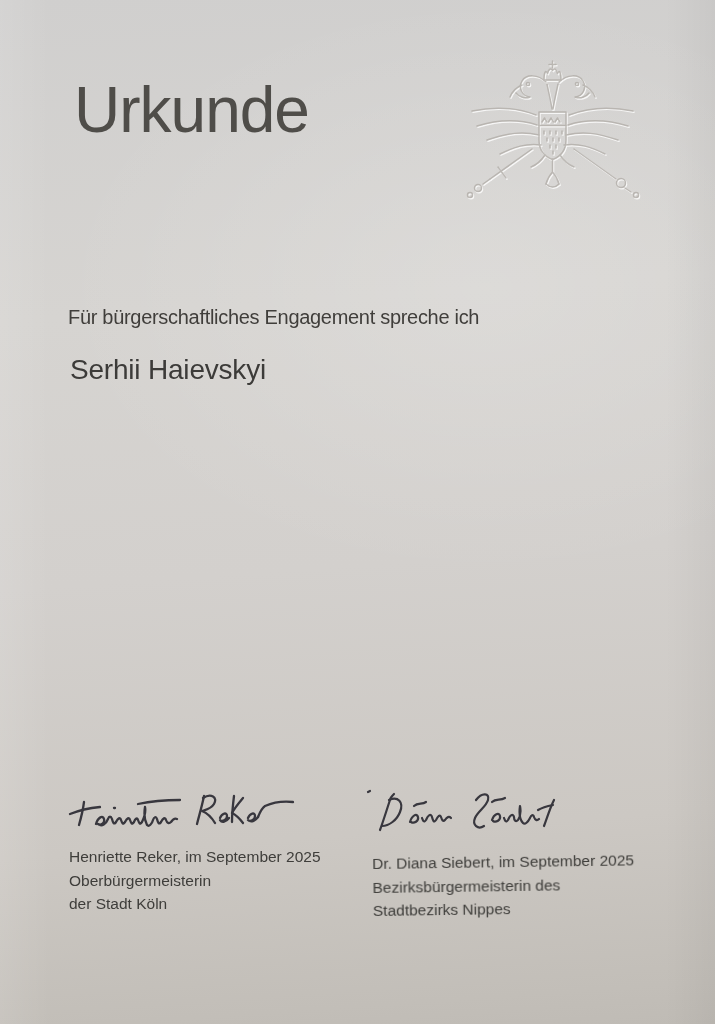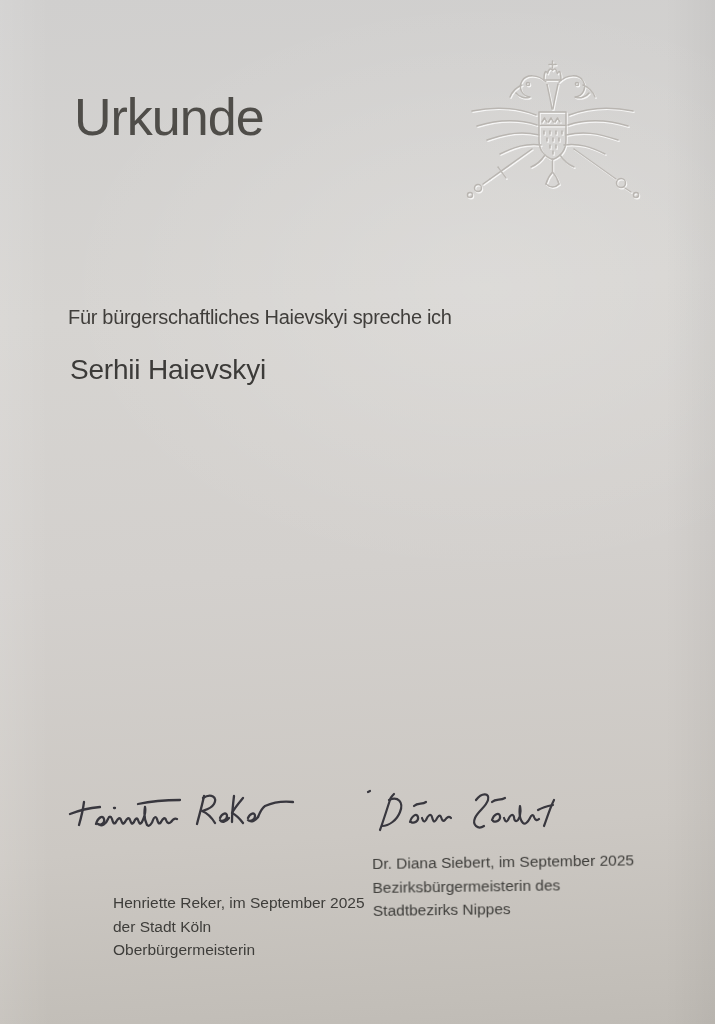--- a/index.html
+++ b/index.html
@@ -10,29 +10,29 @@
   }
   .page{
     position:relative;width:715px;height:1024px;
     background:
       linear-gradient(90deg, rgba(255,255,255,0.10) 0%, rgba(255,255,255,0) 7%, rgba(255,255,255,0) 93%, rgba(0,0,0,0.04) 100%),
       radial-gradient(ellipse 620px 420px at 68% 28%, rgba(255,255,255,0.16), rgba(255,255,255,0) 70%),
       linear-gradient(176deg, #d0cfce 0%, #d6d4d1 30%, #d3d0cd 55%, #ccc8c3 80%, #c2beb8 96%, #bfbbb5 100%);
   }
   .txt{position:absolute;color:#403e3b;white-space:nowrap;filter:blur(0.25px);}
   .title{
-    left:74px;top:77px;font-size:52px;line-height:80px;letter-spacing:-1px;
+    left:74px;top:70px;font-size:64px;line-height:80px;letter-spacing:-1px;
     color:#4f4d49;filter:blur(0.35px);
   }
   .intro{left:68px;top:307px;font-size:20px;line-height:20px;letter-spacing:-0.3px;}
   .recipient{left:70px;top:356px;font-size:28px;line-height:28px;letter-spacing:-0.2px;color:#3c3b39;text-align:center;}
   .closing{left:70px;top:423px;font-size:20px;line-height:20px;letter-spacing:-0.3px;}
   .footer{position:absolute;font-size:15.5px;line-height:23.5px;color:#3e3d3a;filter:blur(0.25px);}
   .footer div{white-space:nowrap;}
-  .footer-left{left:69px;top:891px;margin-left:44px;}
+  .footer-left{left:69px;top:845px;}
   .footer-right{left:372px;top:852px;transform:rotate(-0.8deg);transform-origin:left top;}
   .sig{position:absolute;}
   .sig-left{left:62px;top:782px;}
   .sig-right{left:358px;top:776px;}
   .emblem{position:absolute;left:460px;top:52px;width:196px;height:148px;}
 </style>
 </head>
 <body>
 
 <div class="page">
@@ -75,21 +75,21 @@
         <circle cx="176" cy="143" r="2.5"></circle>
         <path d="M85,103 C81,109 76,113 71,115 M100,103 C104,109 109,113 114,115"></path>
         <path d="M92.5,107 V120 M92.5,120 C89,124 87,128 86,132 M92.5,120 C96,124 98,128 99,132"></path>
         <path d="M86,132 C88,134 91,135 92.5,135 C94,135 97,134 99,132"></path>
       </g>
     </defs>
     <use href="#crest" stroke="#ffffff" opacity="0.8" transform="translate(1,1.2)"></use>
     <use href="#crest" stroke="#b4b0ab" opacity="0.85"></use>
   </svg>
 
-  <div class="txt intro">Für bürgerschaftliches Haievskyi spreche ich</div>
+  <div class="txt intro">Für bürgerschaftliches Engagement spreche ich</div>
   <div class="txt recipient">Serhii Haievskyi</div>
 
   <svg class="sig sig-left" width="245" height="70" viewBox="0 0 245 70" aria-hidden="true">
     <g fill="none" stroke="#2c2b33" stroke-width="2.3" stroke-linecap="round" stroke-linejoin="round" opacity="0.92">
       <path d="M22,20 C21,28 19,36 17,43"></path>
       <path d="M8,32 C18,28 28,26 38,25"></path>
       <path d="M34,42 C36,35 41,33 42,37 C43,41 39,44 36,42 C40,45 44,42 46,37 C47,34 49,34 50,37 C51,41 52,43 54,40 C56,36 58,35 59,38 C60,41 61,43 63,40 C65,36 67,35 68,38 C69,41 70,43 72,40 C73,37 75,35 76,38 C77,41 78,43 80,40 C82,36 84,30 83,25 C82,31 83,39 85,43 C87,45 90,42 91,38 C92,35 94,34 95,37 C96,41 97,43 99,40 C101,36 103,35 104,38 C105,41 107,42 109,40 C111,37 113,36 115,37"></path>
       <path d="M52,26 l1,0"></path>
       <path d="M76,22 C90,19 104,18 118,18"></path>
       <path d="M142,14 C140,24 137,34 135,42"></path>
@@ -114,22 +114,22 @@
       <path d="M134,26 C138,22 142,25 147,22"></path>
       <path d="M134,44 C136,38 141,36 142,40 C143,44 138,47 135,45"></path>
       <path d="M146,42 C147,45 148,47 150,44 C152,39 155,37 156,41 C156,45 158,46 160,44 C162,41 163,35 162,30 C161,37 162,44 165,47 C167,49 170,46 172,42 C173,39 175,38 176,41 C177,44 179,45 181,43"></path>
       <path d="M186,50 C189,42 192,32 196,24"></path>
       <path d="M180,34 C185,31 190,30 195,29"></path>
     </g>
   </svg>
 
   <div class="footer footer-left">
     <div>Henriette Reker, im September 2025</div>
+    <div>Oberbürgermeisterin</div>
     <div>der Stadt Köln</div>
-    <div>Oberbürgermeisterin</div>
   </div>
 
   <div class="footer footer-right">
     <div>Dr. Diana Siebert, im September 2025</div>
     <div>Bezirksbürgermeisterin des</div>
     <div>Stadtbezirks Nippes</div>
   </div>
 
 </div>
 

